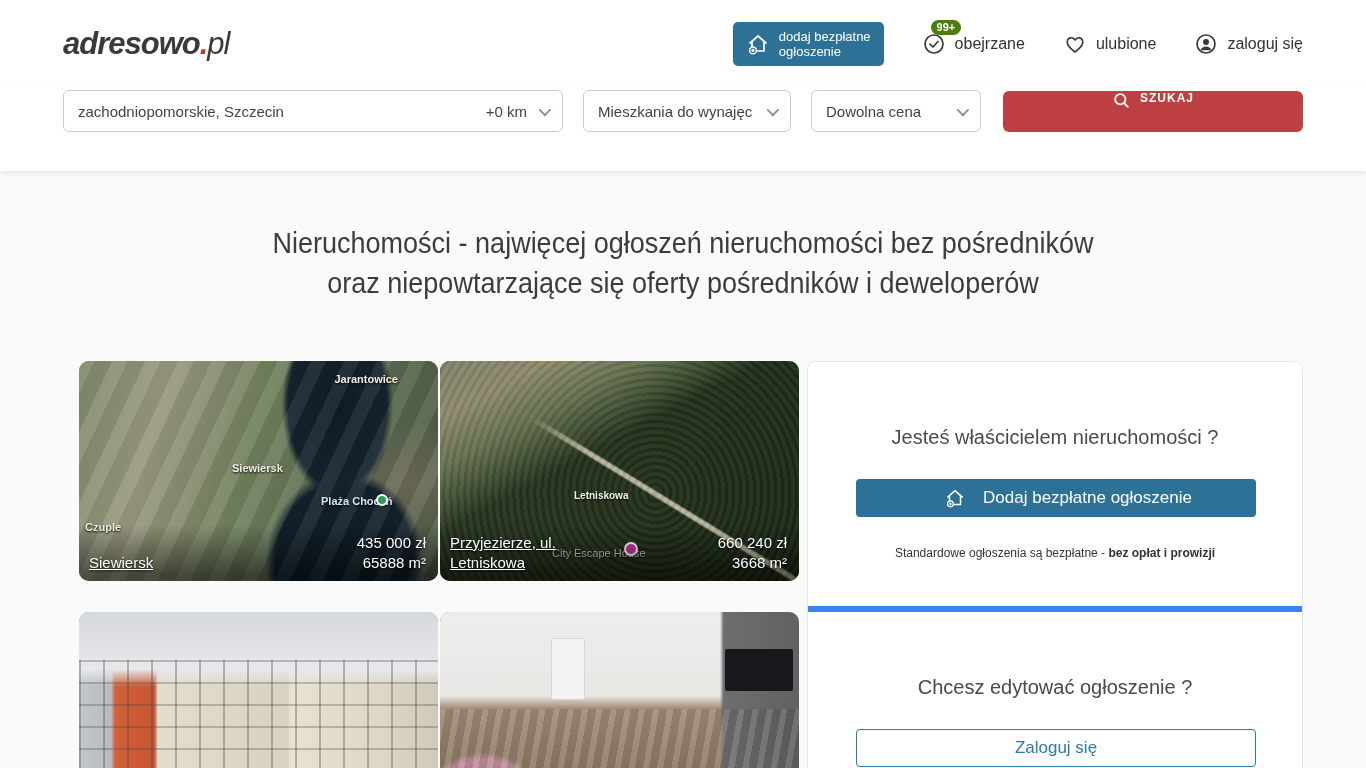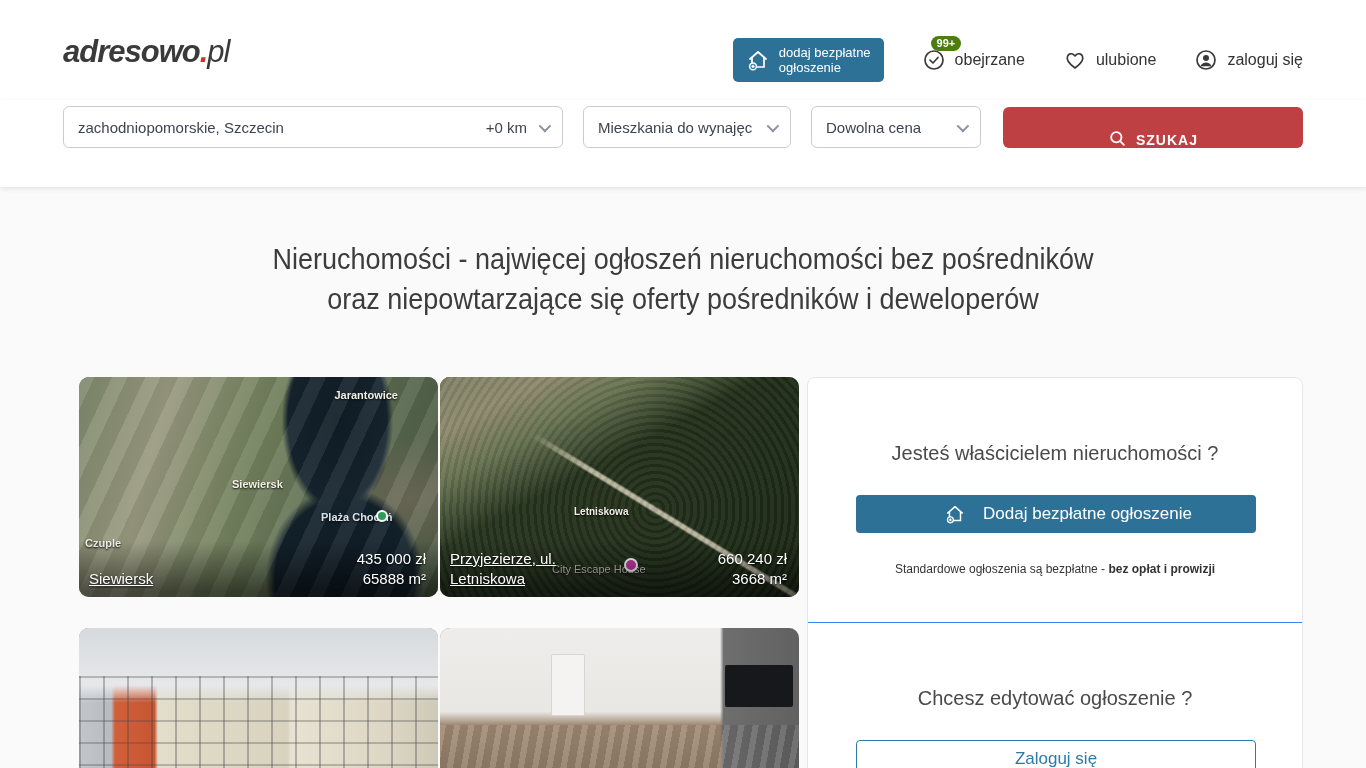--- a/index.html
+++ b/index.html
@@ -6,21 +6,21 @@
   html,body { width:1366px; height:768px; overflow:hidden; background:#fff;
     font-family:"Liberation Sans", sans-serif; }
 
   
   .topbar { display:flex; align-items:center; justify-content:space-between;
     padding:22px 63px 18px 63px; background:#fff; }
   .logo { font-size:31px; font-style:italic; letter-spacing:-1px; cursor:pointer; }
   .logo .l1 { font-weight:700; color:#3a3a3a; }
   .logo .dot { font-weight:700; color:#c0392b; }
   .logo .l2 { font-weight:400; color:#3a3a3a; }
-  .top-actions { display:flex; align-items:center; gap:38px;margin-top:16px; }
+  .top-actions { display:flex; align-items:center; gap:38px; }
   .add-btn { display:flex; align-items:center; gap:9px; background:#2d7296; color:#fff;
     border:none; border-radius:5px; padding:7px 13px; font-size:13px; line-height:15px;
     text-align:left; cursor:pointer; font-family:inherit; }
   .top-link { display:flex; align-items:center; gap:9px; font-size:16px; color:#333;
     cursor:pointer; position:relative; }
   .badge { position:absolute; top:-12px; left:9px; background:#4d7c0f; color:#fff;
     font-size:11px; font-weight:700; padding:1px 6px 2px; border-radius:9px; }
   .icon24 { width:24px; height:24px; display:block; }
 
   
@@ -30,22 +30,22 @@
     align-items:center; padding:0 14px; font-size:15px; color:#3d4450; background:#fff;
     cursor:pointer; }
   .loc-field { width:500px; justify-content:space-between; }
   .loc-field .loc-text { white-space:nowrap; overflow:hidden; }
   .radius { display:flex; align-items:center; gap:12px; color:#3d4450; }
   .sel-cat { width:208px; justify-content:space-between; }
   .sel-price { width:170px; justify-content:space-between; }
   .chev { width:9px; height:9px; border-right:2px solid #8b93a1; border-bottom:2px solid #8b93a1;
     transform:rotate(45deg) translateY(-2px); display:inline-block; }
   .search-btn { margin-left:auto; width:300px; height:41px; background:#bf4043; color:#fff;
-    border:none; border-radius:6px; font-size:14px; font-weight:700; letter-spacing:1px;
-    display:flex; align-items:flex-end; justify-content:center; gap:9px; cursor:pointer;
+    border:none; border-radius:6px; font-size:12px; font-weight:700; letter-spacing:1px;
+    display:flex; align-items:flex-start; justify-content:center; gap:9px; cursor:pointer;
     font-family:inherit; }
 
   
   .main { background:#fafafa; height:598px; padding-top:52px; }
   .headline { text-align:center; color:#3c3c3c; font-weight:400; font-size:30px;
     line-height:40px; transform:scaleX(.9); transform-origin:center; letter-spacing:0; }
   .content { display:flex; padding:0 63px; margin-top:58px; gap:24px; }
 
   
   .grid { display:grid; grid-template-columns:359px 359px; gap:2px; width:720px; }
@@ -97,21 +97,21 @@
       border:1px solid #d8d6d2; border-radius:2px; }
   .ph4 .table { position:absolute; left:44%; bottom:10%; width:72px; height:34px; background:#f2f1ee;
       border-radius:3px; box-shadow:0 3px 4px rgba(0,0,0,.25); }
   .ph4::after { content:""; position:absolute; left:0; right:0; top:44%; bottom:0;
       background:repeating-linear-gradient(100deg, rgba(255,255,255,.10) 0 6px, rgba(0,0,0,.08) 6px 14px); }
 
   
   .sidebar { width:496px; background:#fff; border:1px solid #e7e7e7; border-radius:8px;
     height:500px; }
   .side-sec { padding:64px 48px 46px; text-align:center; }
-  .side-sec.first { border-bottom:1px solid #3b82f6; }
+  .side-sec.first { border-bottom:6px solid #3b82f6; }
   .side-title { font-size:20px; color:#4a4a4a; font-weight:400; }
   .side-btn-teal { margin-top:30px; width:400px; height:38px; background:#2d7296; color:#fff;
     border:none; border-radius:4px; font-size:17px; display:inline-flex; align-items:center;
     justify-content:center; gap:17px; cursor:pointer; font-family:inherit;padding-left:24px; }
   .side-note { margin-top:29px; font-size:12px; color:#333; }
   .side-note b { font-weight:700; }
   .side-btn-outline { margin-top:30px; width:400px; height:38px; background:#fff; color:#2d7aa6;
     border:1px solid #2d7aa6; border-radius:4px; font-size:17px; display:inline-flex;
     align-items:center; justify-content:center; cursor:pointer; font-family:inherit; }
 </style>

